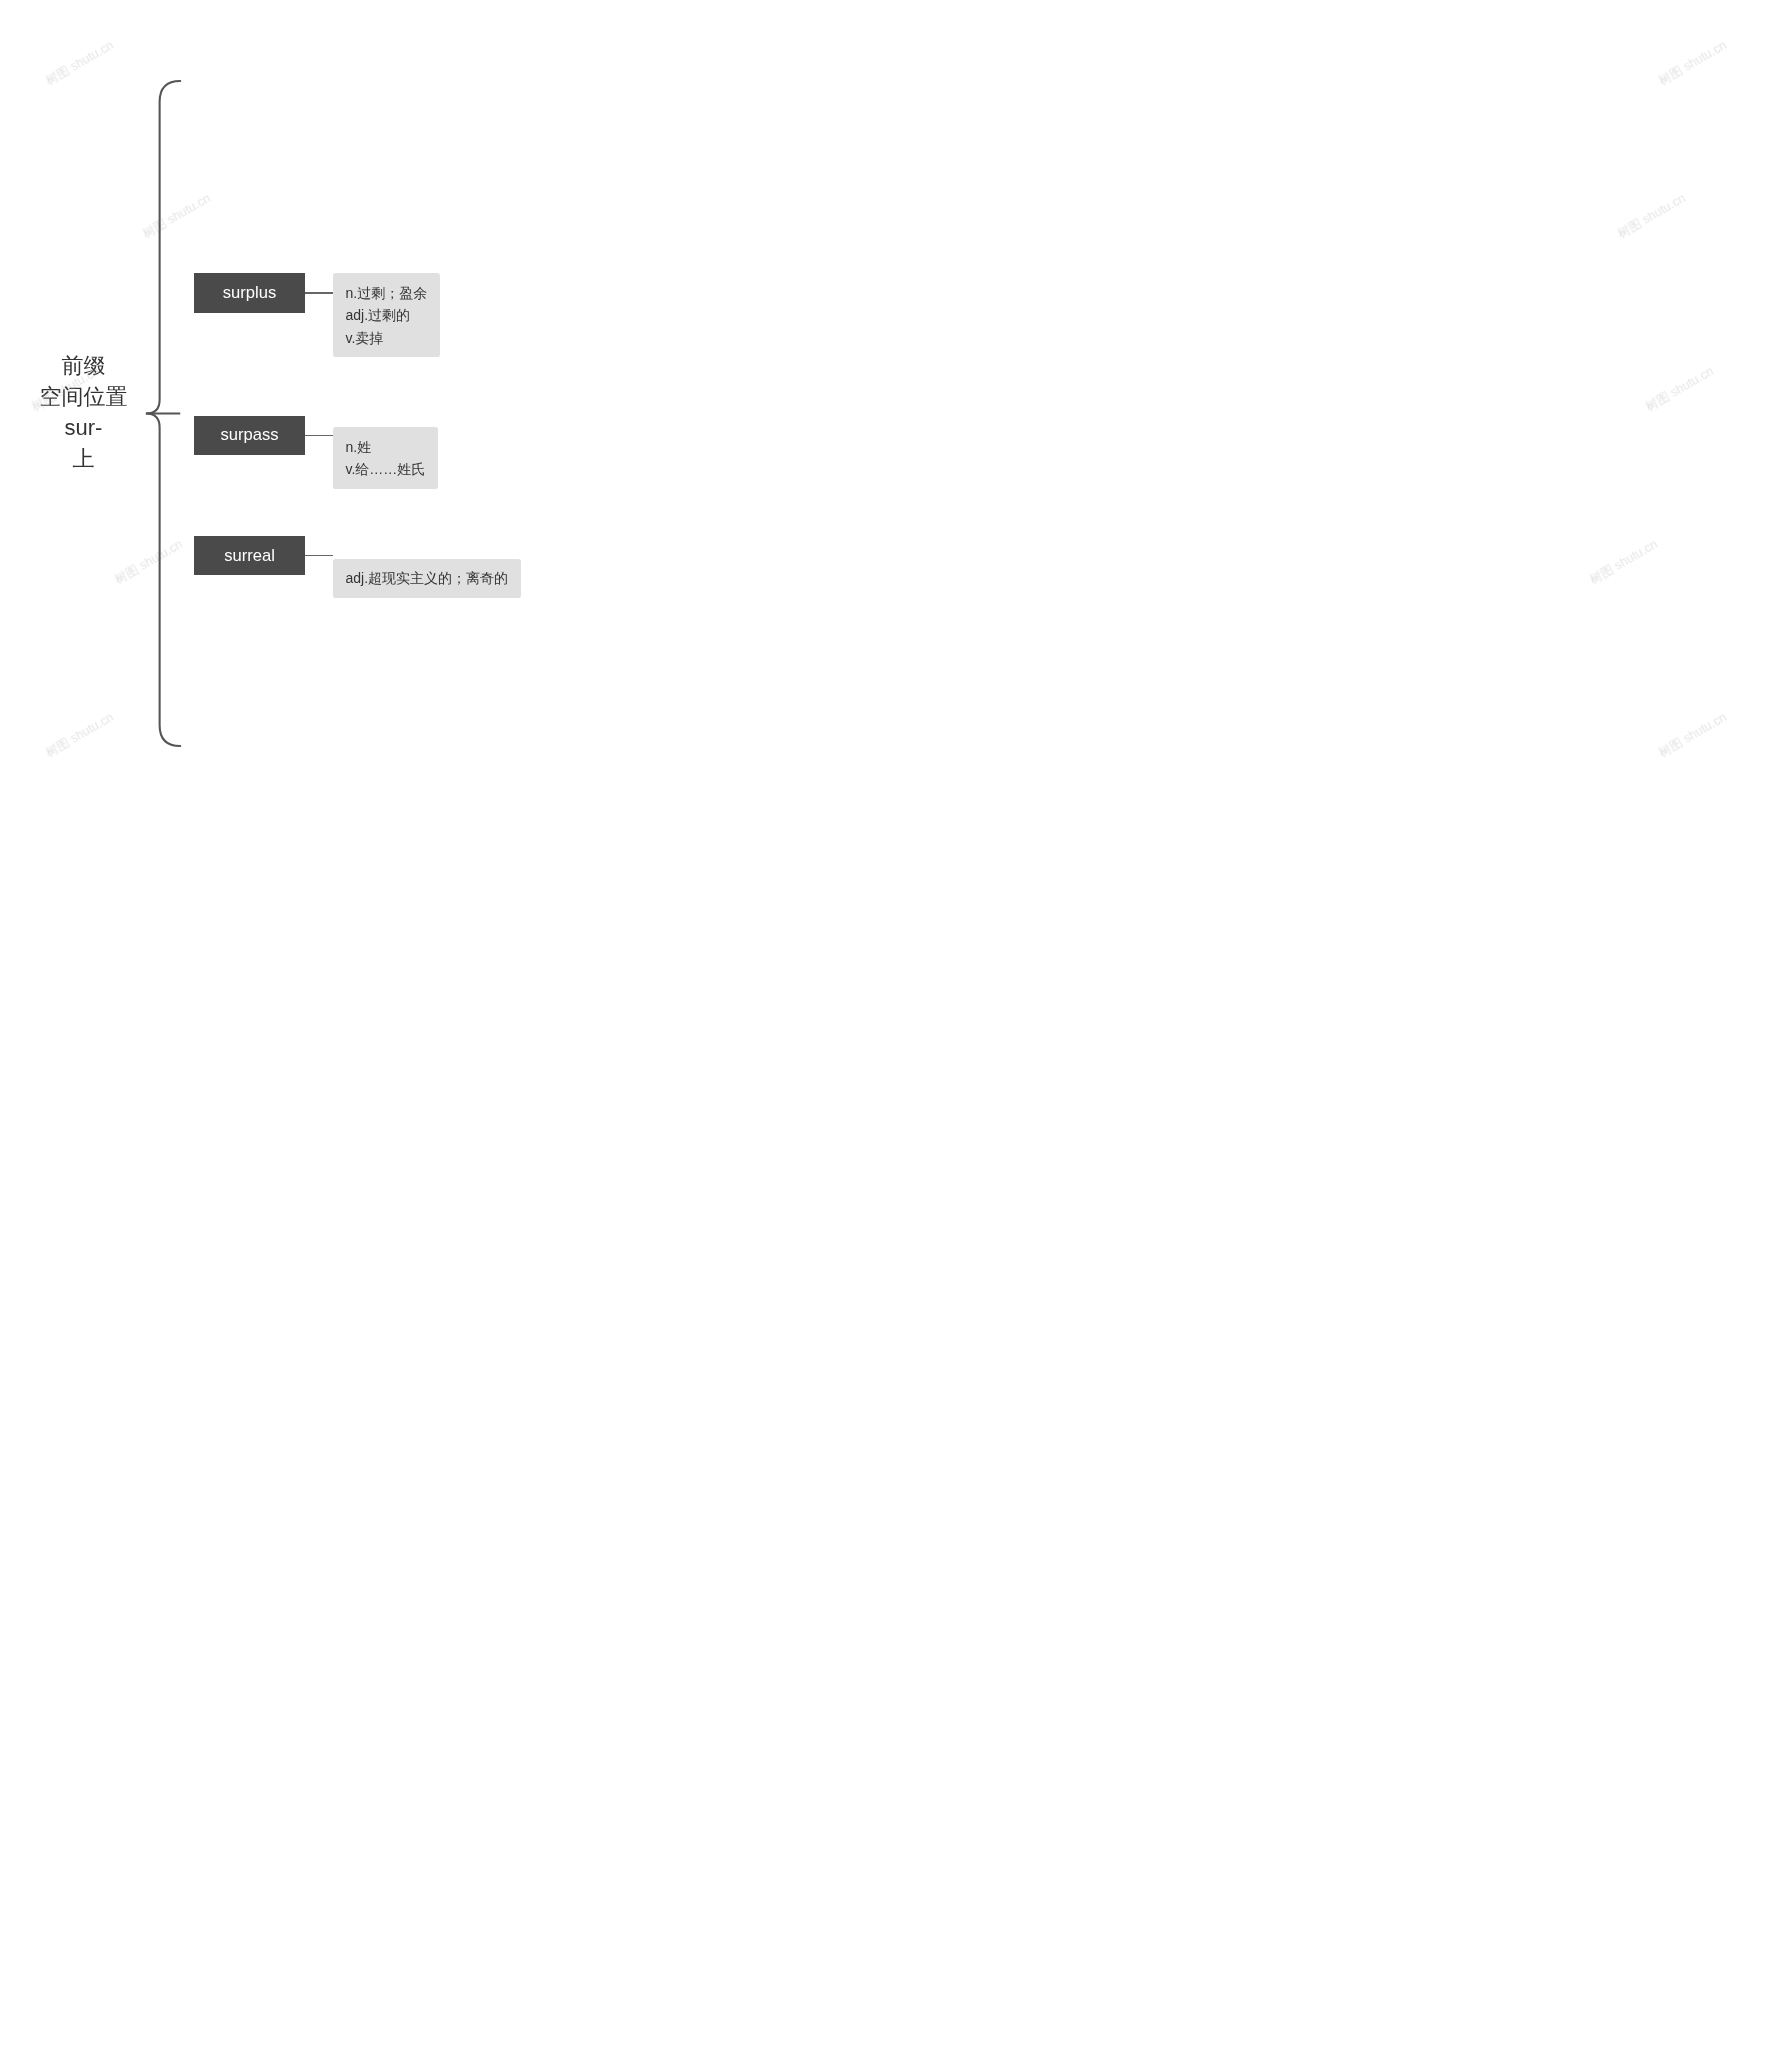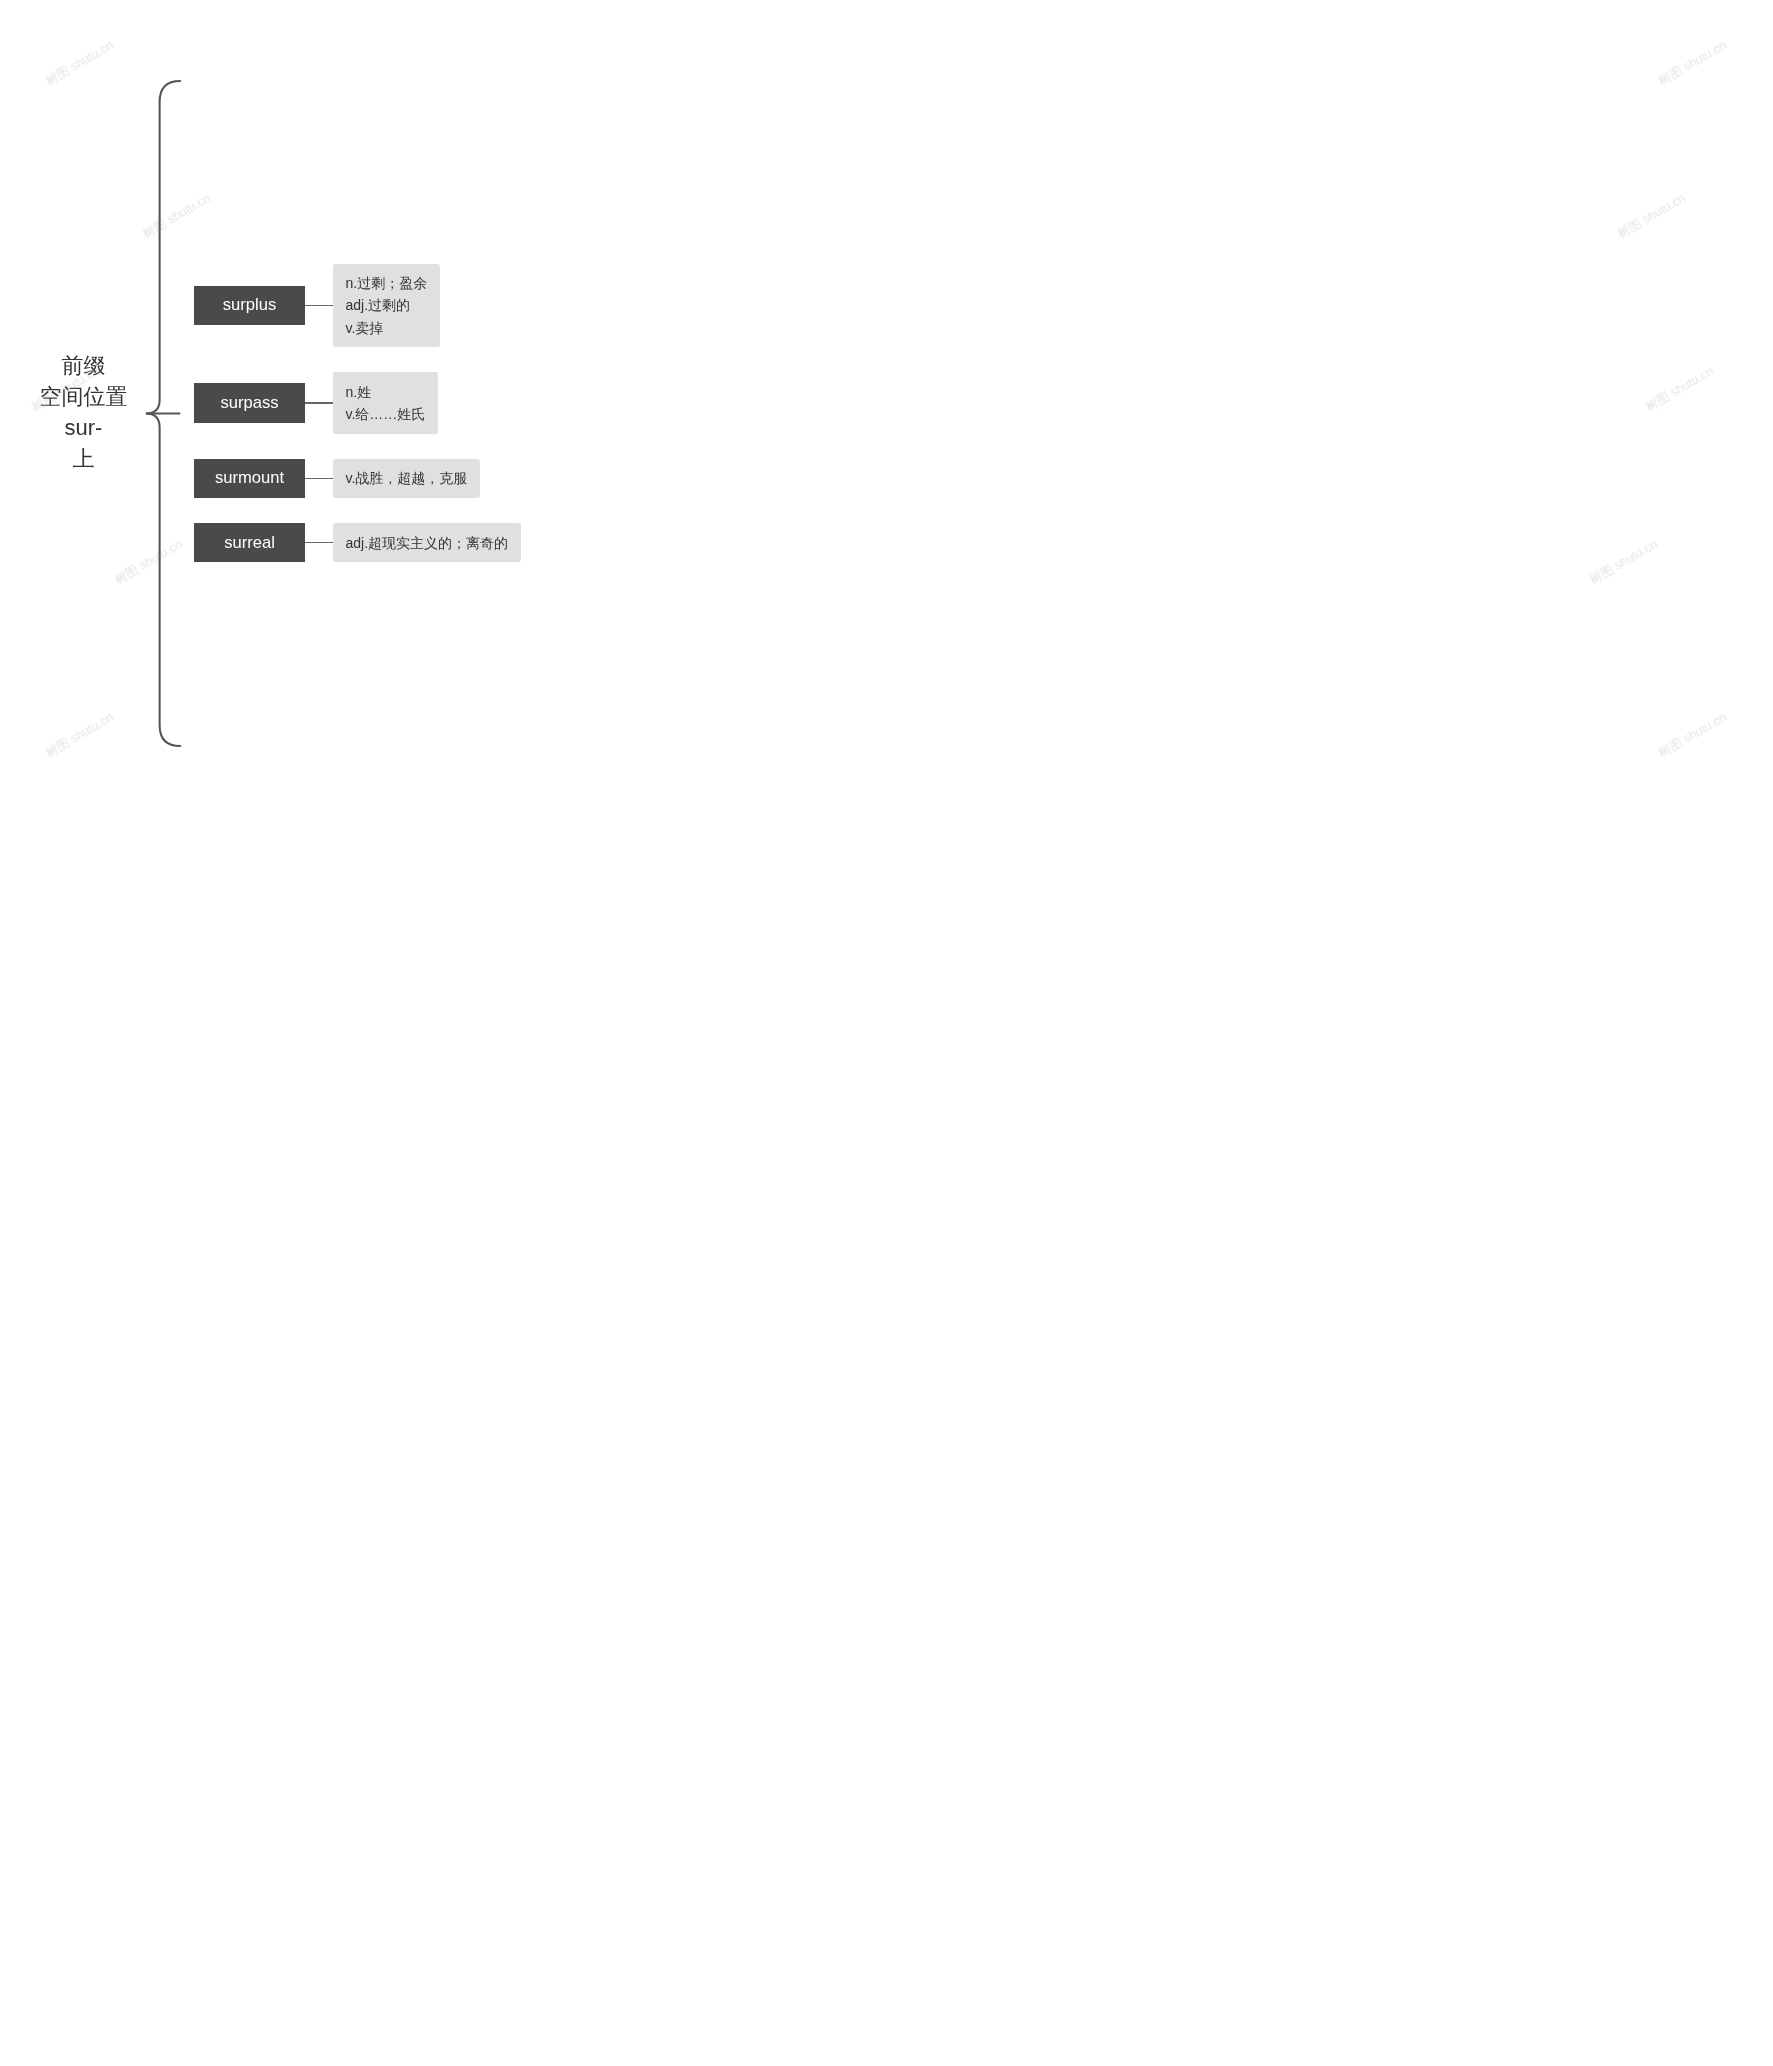--- a/index.html
+++ b/index.html
@@ -92,20 +92,21 @@
 
     
     .def-box {
       background: #e0e0e0;
       color: #333;
       font-size: 14px;
       padding: 8.3px 12.5px;
       border-radius: 2.8px;
       line-height: 1.6;
       white-space: nowrap;
+      margin-top: 45px;
     }
 
     
     .watermark {
       position: fixed;
       color: rgba(180,180,180,0.35);
       font-size: 12.5px;
       pointer-events: none;
       user-select: none;
       transform: rotate(-30deg);
@@ -162,25 +163,20 @@
     </div>
 
     <div class="branch-row">
       <div class="keyword-box">surpass</div>
       <div class="h-connector"></div>
       <div class="def-box">n.姓<br>v.给……姓氏</div>
     </div>
 
 
 
-    <div class="branch-row">
-      <div class="keyword-box">surmount</div>
-      <div class="h-connector"></div>
-      <div class="def-box">v.战胜，超越，克服</div>
-    </div>
 
     <div class="branch-row">
       <div class="keyword-box">surreal</div>
       <div class="h-connector"></div>
       <div class="def-box">adj.超现实主义的；离奇的</div>
     </div>
 
 
   </div>
 </div>

